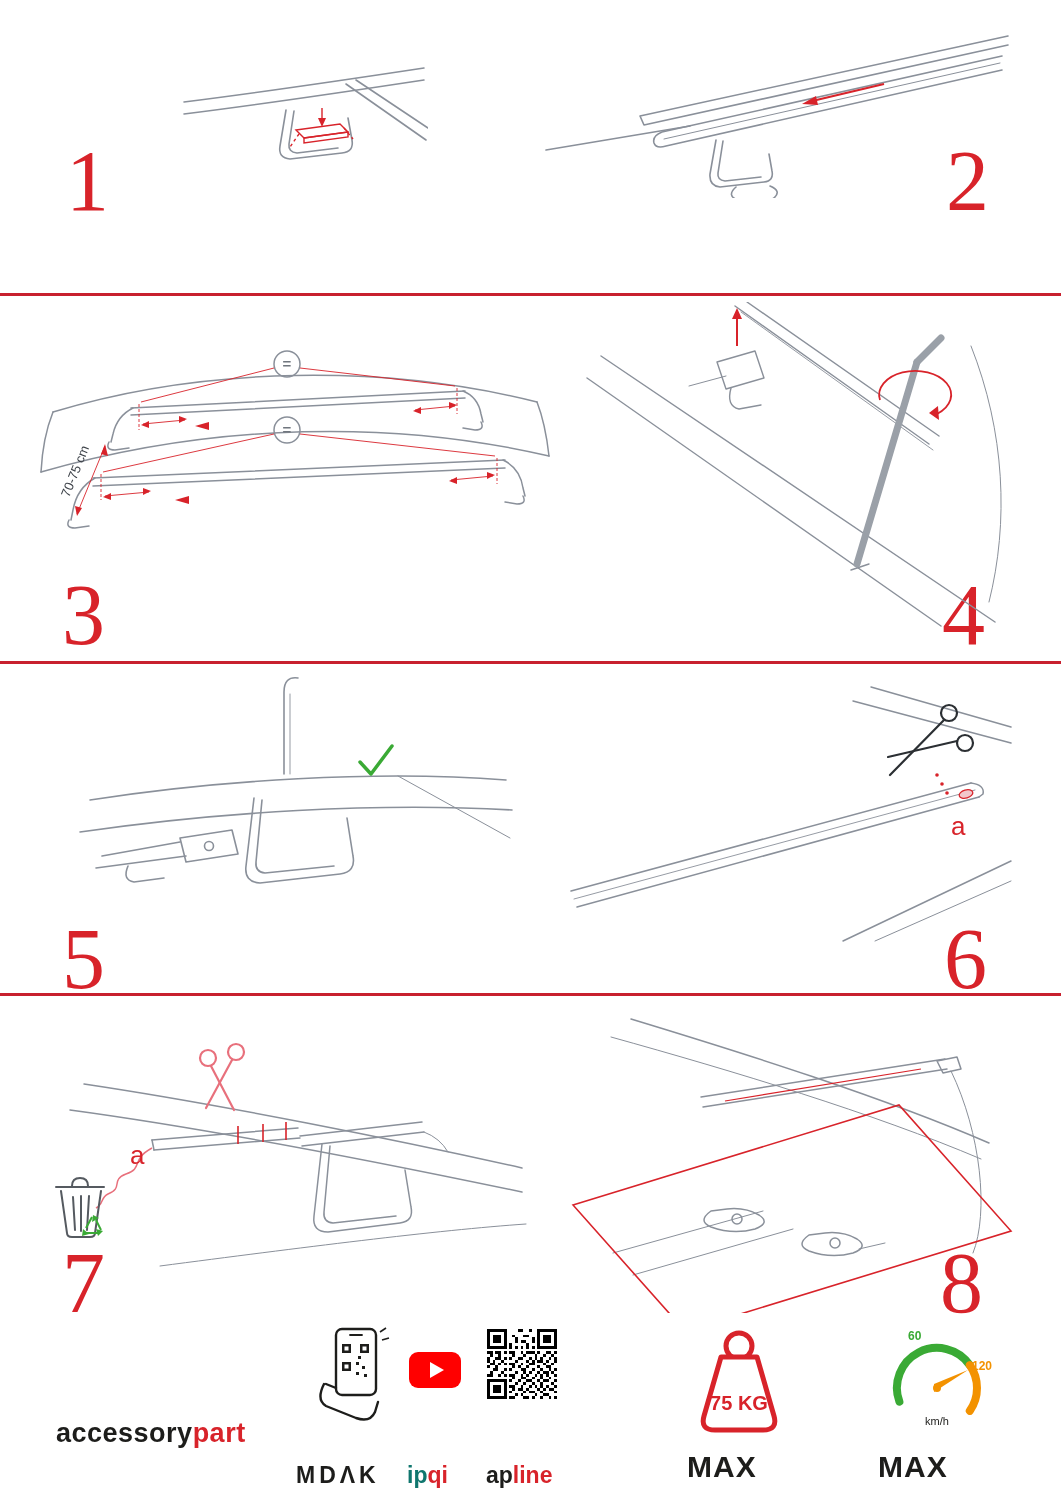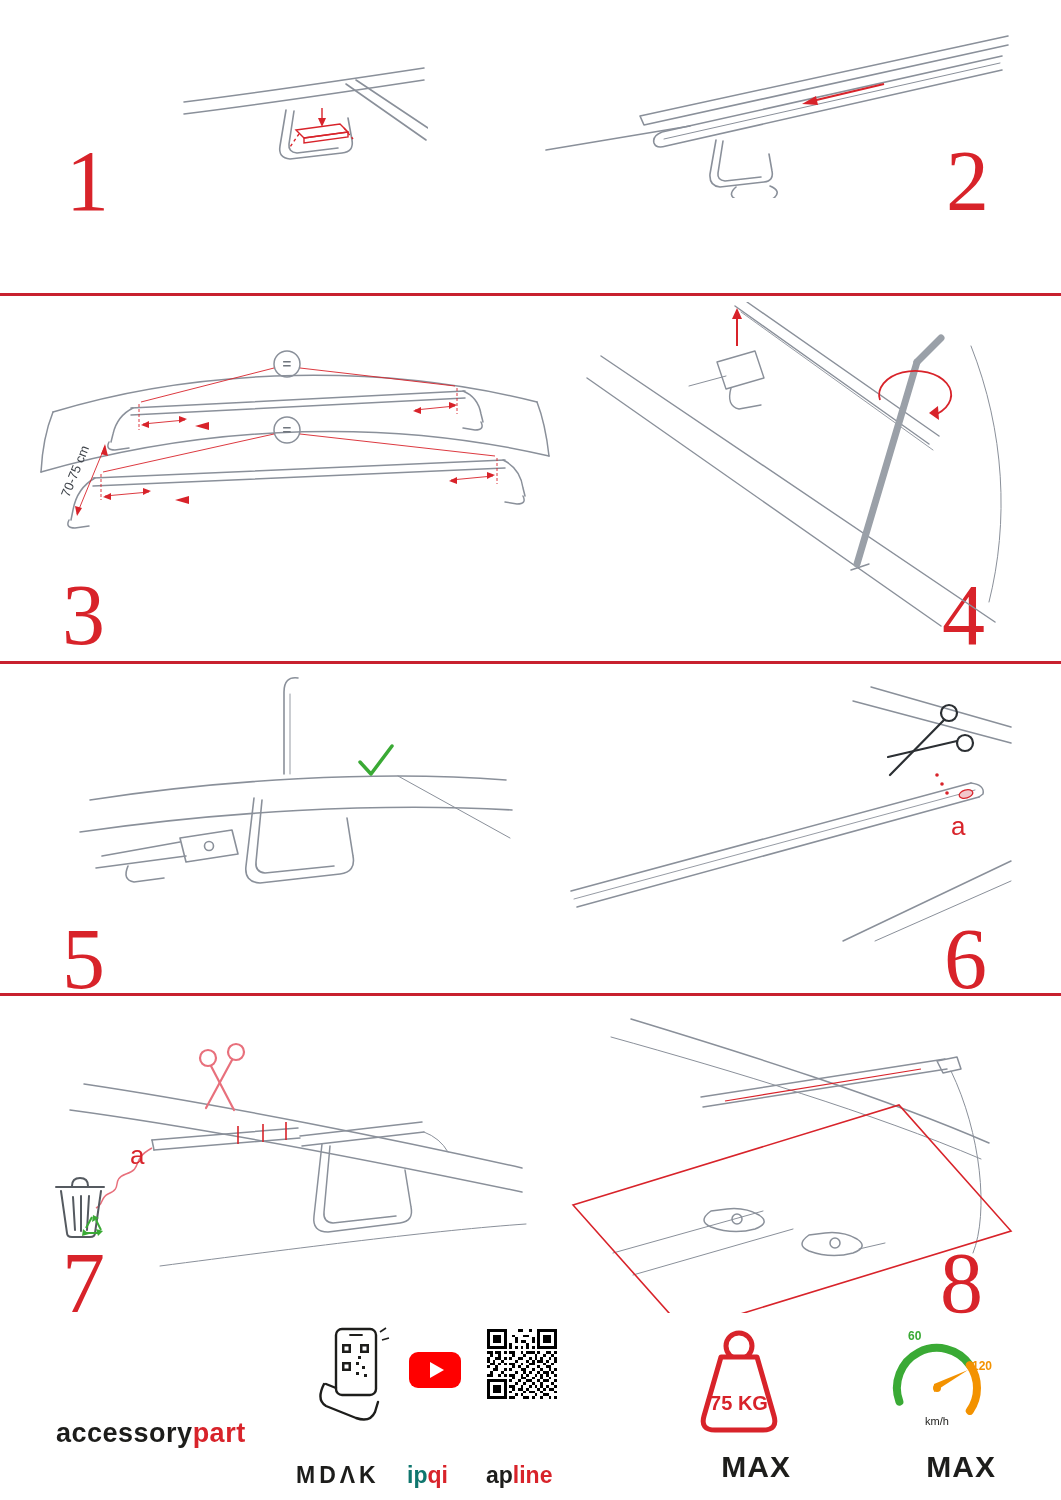--- a/index.html
+++ b/index.html
@@ -15,21 +15,21 @@
   .label-a { font-size:26px; fill:#d8232a; }
   .wt { font-size:20px; font-weight:bold; fill:#d8232a; text-anchor:middle; }
   .sp-low { font-size:12px; font-weight:bold; fill:#3aaa35; }
   .sp-high { font-size:12px; font-weight:bold; fill:#f39200; text-anchor:middle; }
   .sp-unit { font-size:11px; fill:#1d1d1b; text-anchor:middle; }
   .brand { position:absolute; left:84px; top:1332px; font-size:47px; font-weight:700; letter-spacing:3px; color:#312783; }
   .brand-sub { position:absolute; left:56px; top:1418px; font-size:27px; font-weight:700; color:#1d1d1b; letter-spacing:0.5px; }
   .red { color:#d8232a; }
   .gray { color:#0f766e; }
   .partner { position:absolute; font-size:23px; color:#1d1d1b;margin-top:37px; }
-  .max-label { position:absolute; font-size:30px; font-weight:600; color:#1d1d1b; text-align:right; letter-spacing:1px; }
+  .max-label { position:absolute; font-size:30px; font-weight:600; color:#1d1d1b; text-align:left; letter-spacing:1px; }
 </style>
 </head>
 <body>
 
 <div class="page">
 
   <div class="divider" style="top:293px"></div>
   <div class="divider" style="top:661px"></div>
   <div class="divider" style="top:993px"></div>
 

